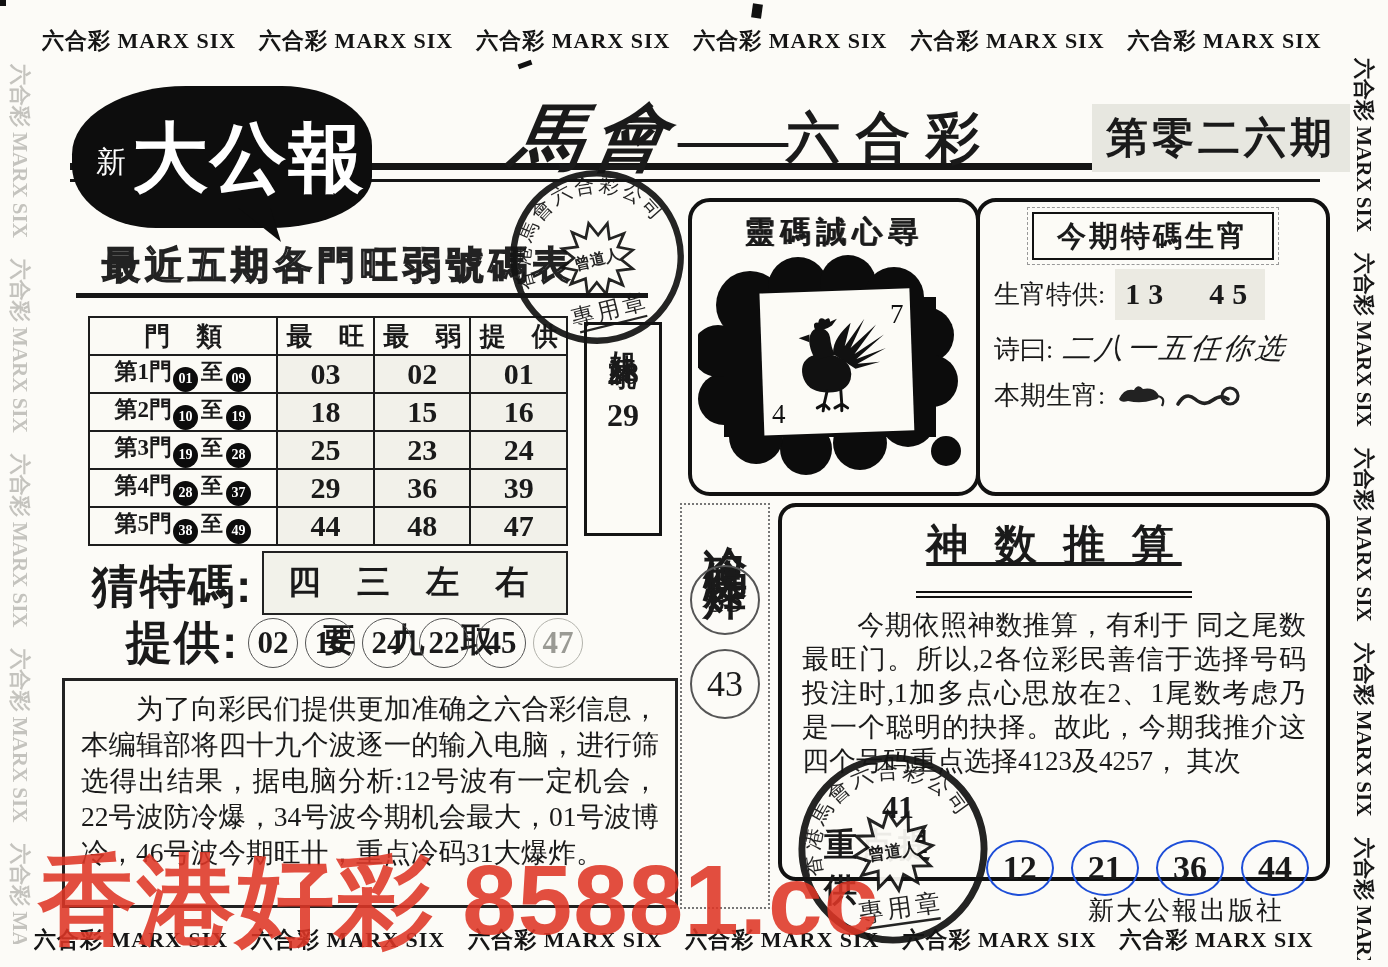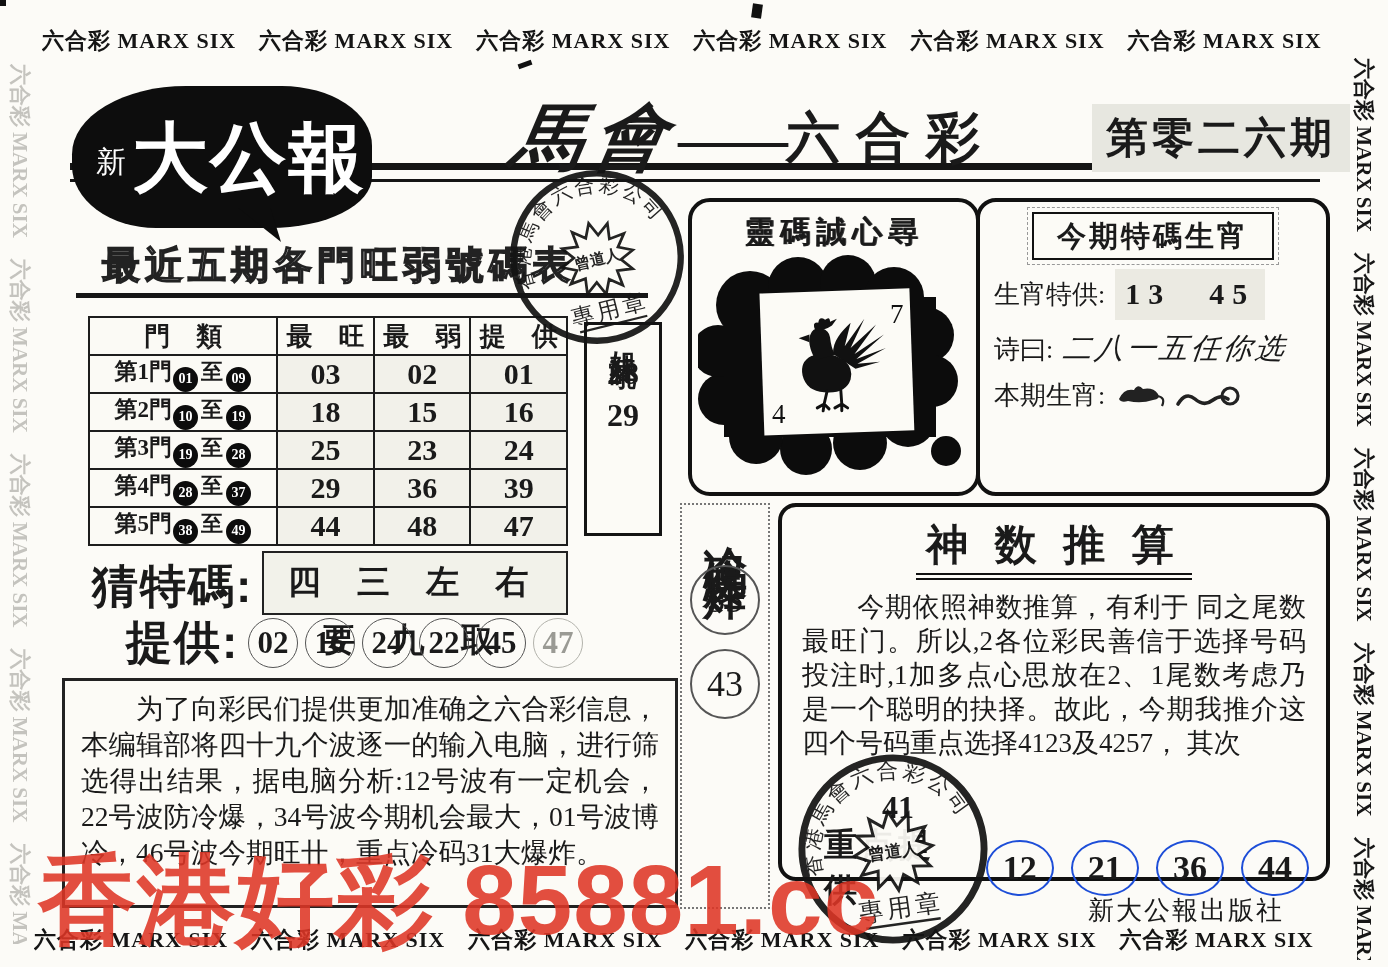--- a/index.html
+++ b/index.html
@@ -90,21 +90,21 @@
   .zrow .poem{font-style:italic;font-size:29px;margin-left:10px;letter-spacing:3px;
           transform:skewX(-6deg);}
   .zrow svg{margin-left:10px;}
   .znote{margin:9px 8px 0;background:#e9e8e0;padding:5px 8px;font-size:21px;line-height:30px;
          text-align:justify;}
   .znote .l2{margin-top:2px;}
   
   .deduct{position:absolute;left:778px;top:503px;width:544px;height:370px;border:4px solid #111;
           border-radius:18px;z-index:2;}
   .dtitle{width:max-content;margin:10px auto 0;font-size:42px;font-weight:800;letter-spacing:8px;
-          padding:0 10px 0;border-bottom:7px double #111;}
+          padding:0 10px 18px;border-bottom:7px double #111;text-decoration:underline;}
   .dbody{margin:10px 20px 8px;font-size:27px;line-height:34px;text-align:justify;}
   .dstray{position:absolute;left:100px;top:282px;font-size:32px;font-weight:600;}
   .dkeyrow{position:absolute;left:42px;top:316px;display:flex;align-items:center;}
   .dkeylbl{font-size:33px;font-weight:600;letter-spacing:4px;margin-right:30px;}
   .kc{width:72px;height:52px;border:2px solid #1d4ed8;border-radius:50%;display:flex;
       align-items:center;justify-content:center;font-size:34px;font-weight:600;margin-right:17px;}
   
   .stamp{position:absolute;z-index:6;opacity:.93;}
   .stamp.a{left:506px;top:166px;width:182px;height:182px;transform:rotate(-14deg);}
   .stamp.b{left:794px;top:750px;width:198px;height:198px;transform:rotate(-8deg);}

